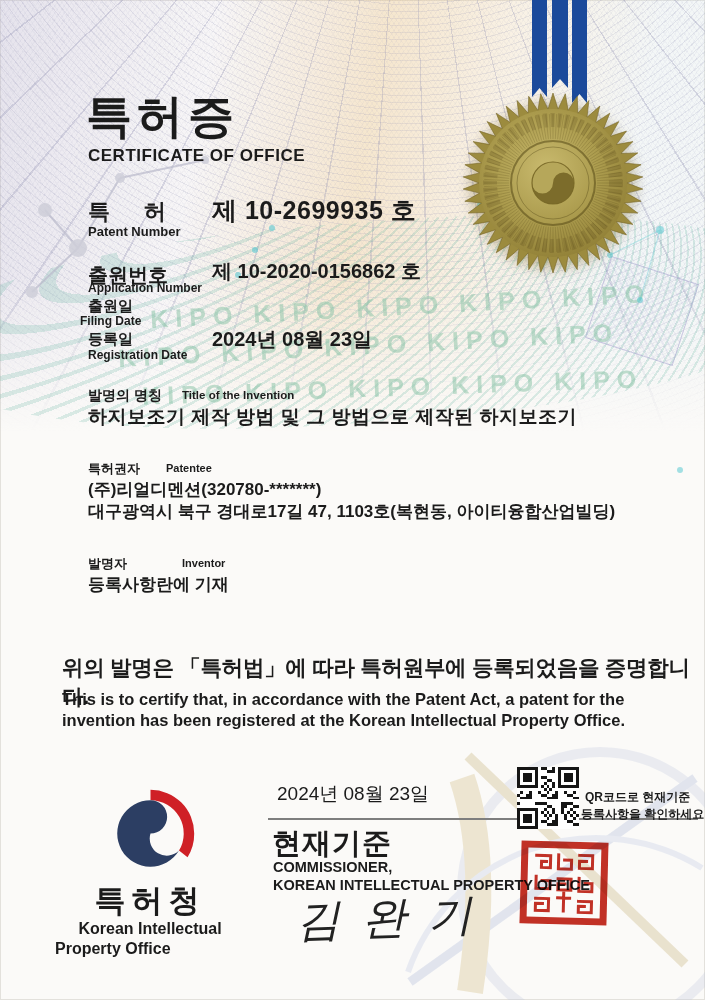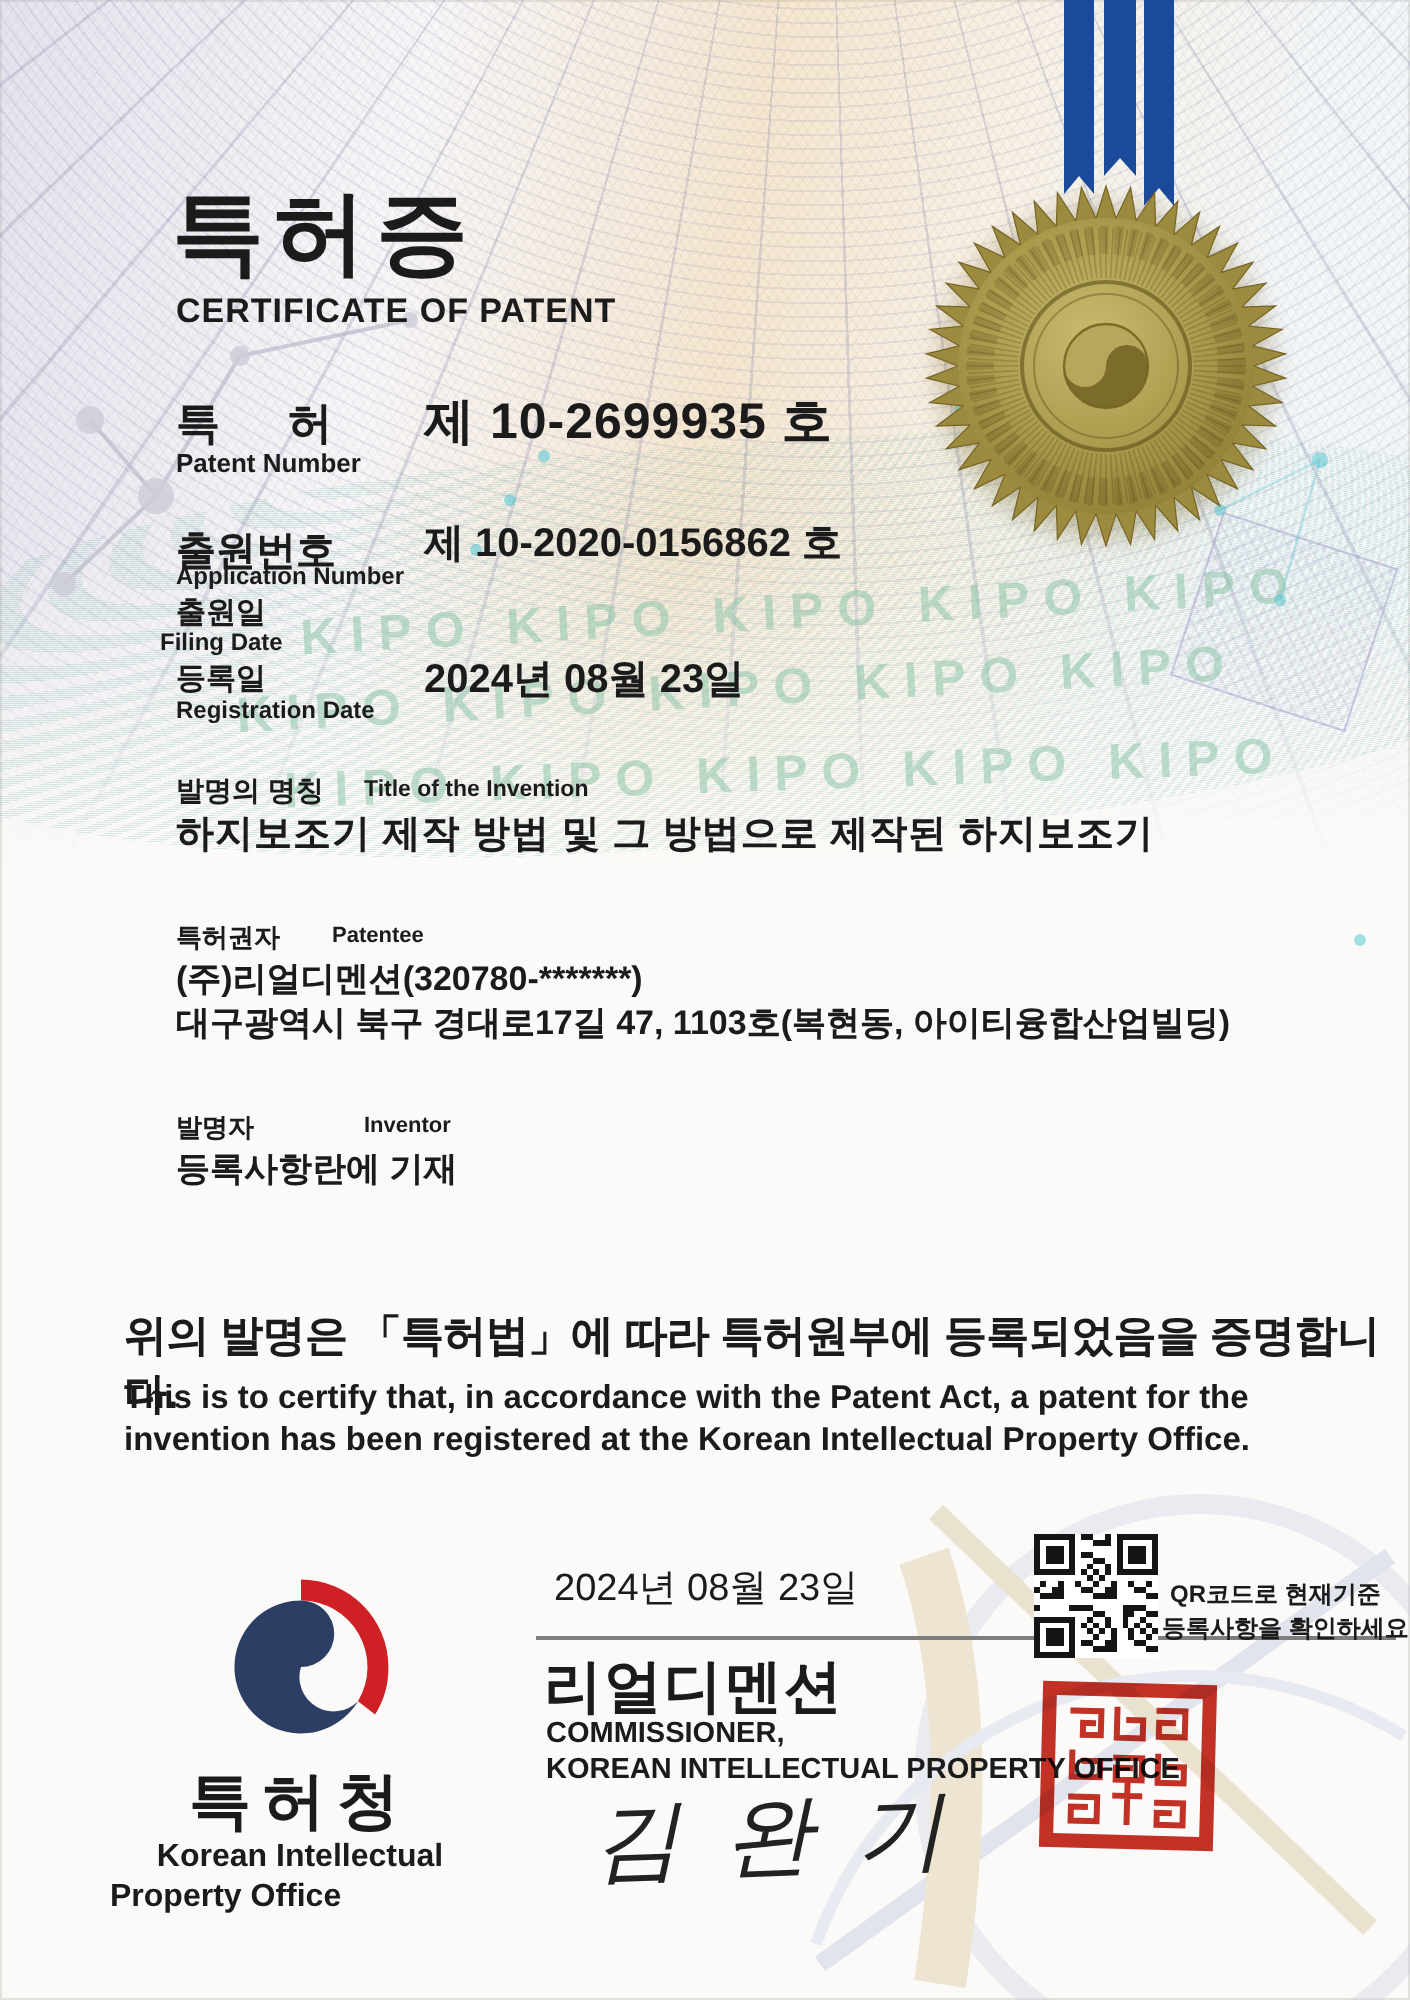--- a/index.html
+++ b/index.html
@@ -288,21 +288,21 @@
         <line x1="88.69721792531045" y1="47.06030047079875" x2="87.38881901923683" y2="22.0945621019344" stroke="rgba(86,73,22,.28)" stroke-width=".8"></line>
       </g>
     <circle cx="91" cy="91" r="63" fill="none" stroke="rgba(70,58,15,.18)" stroke-width="14" stroke-dasharray="4 3"></circle>
     <circle cx="91" cy="91" r="42" fill="none" stroke="rgba(86,73,22,.55)" stroke-width="2"></circle>
     <circle cx="91" cy="91" r="36" fill="none" stroke="rgba(86,73,22,.4)" stroke-width="1"></circle>
     <circle cx="91" cy="91" r="21" fill="#b6a75a" stroke="#7c6c2a" stroke-width="1.2"></circle>
     <path d="M70,91 a21,21 0 0 0 42,0 a10.5,10.5 0 0 0 -21,0 a10.5,10.5 0 0 1 -21,0 Z" fill="rgba(118,102,38,.9)"></path>
   </svg>
 
   <div class="abs title-ko">특허증</div>
-  <div class="abs title-en">CERTIFICATE OF PATENT</div>
+  <div class="abs title-en">CERTIFICATE OF OFFICE</div>
 
   <div class="abs lab-ko pn-ko">특 허</div>
   <div class="abs lab-en pn-en">Patent Number</div>
   <div class="abs pn-val">제 10-2699935 호</div>
 
   <div class="abs lab-ko f0-ko">출원번호</div>
   <div class="abs lab-en f0-en">Application Number</div>
   <div class="abs f-val f0-val">제 10-2020-0156862 호</div>
 
   <div class="abs lab-ko f1-ko">출원일</div>
@@ -326,21 +326,21 @@
   <div class="abs invr-val">등록사항란에 기재</div>
 
   <div class="abs st-ko">위의 발명은 「특허법」에 따라 특허원부에 등록되었음을 증명합니다.</div>
   <div class="abs st-en">
     <span>This is to certify that, in accordance with the Patent Act, a patent for the</span><br>
     <span>invention has been registered at the Korean Intellectual Property Office.</span>
   </div>
 
   <div class="abs iss-date">2024년 08월 23일</div>
   <div class="abs iss-rule"></div>
-  <div class="abs iss-ko">리얼디멘션</div>
+  <div class="abs iss-ko">현재기준</div>
   <div class="abs iss-en1">COMMISSIONER,</div>
   <div class="abs iss-en2">KOREAN INTELLECTUAL PROPERTY OFFICE</div>
   <div class="abs signature">김완기</div>
 
   <svg class="abs qr-box" id="qr-svg" viewBox="0 0 21 21" shape-rendering="crispEdges">
       <rect x="0" y="0" width="21" height="21" fill="#ffffff"></rect>
       <rect x="0" y="9" width="1" height="1" fill="#151515"></rect>
       <rect x="0" y="12" width="1" height="1" fill="#151515"></rect>
       <rect x="1" y="8" width="1" height="1" fill="#151515"></rect>
       <rect x="1" y="10" width="1" height="1" fill="#151515"></rect>

